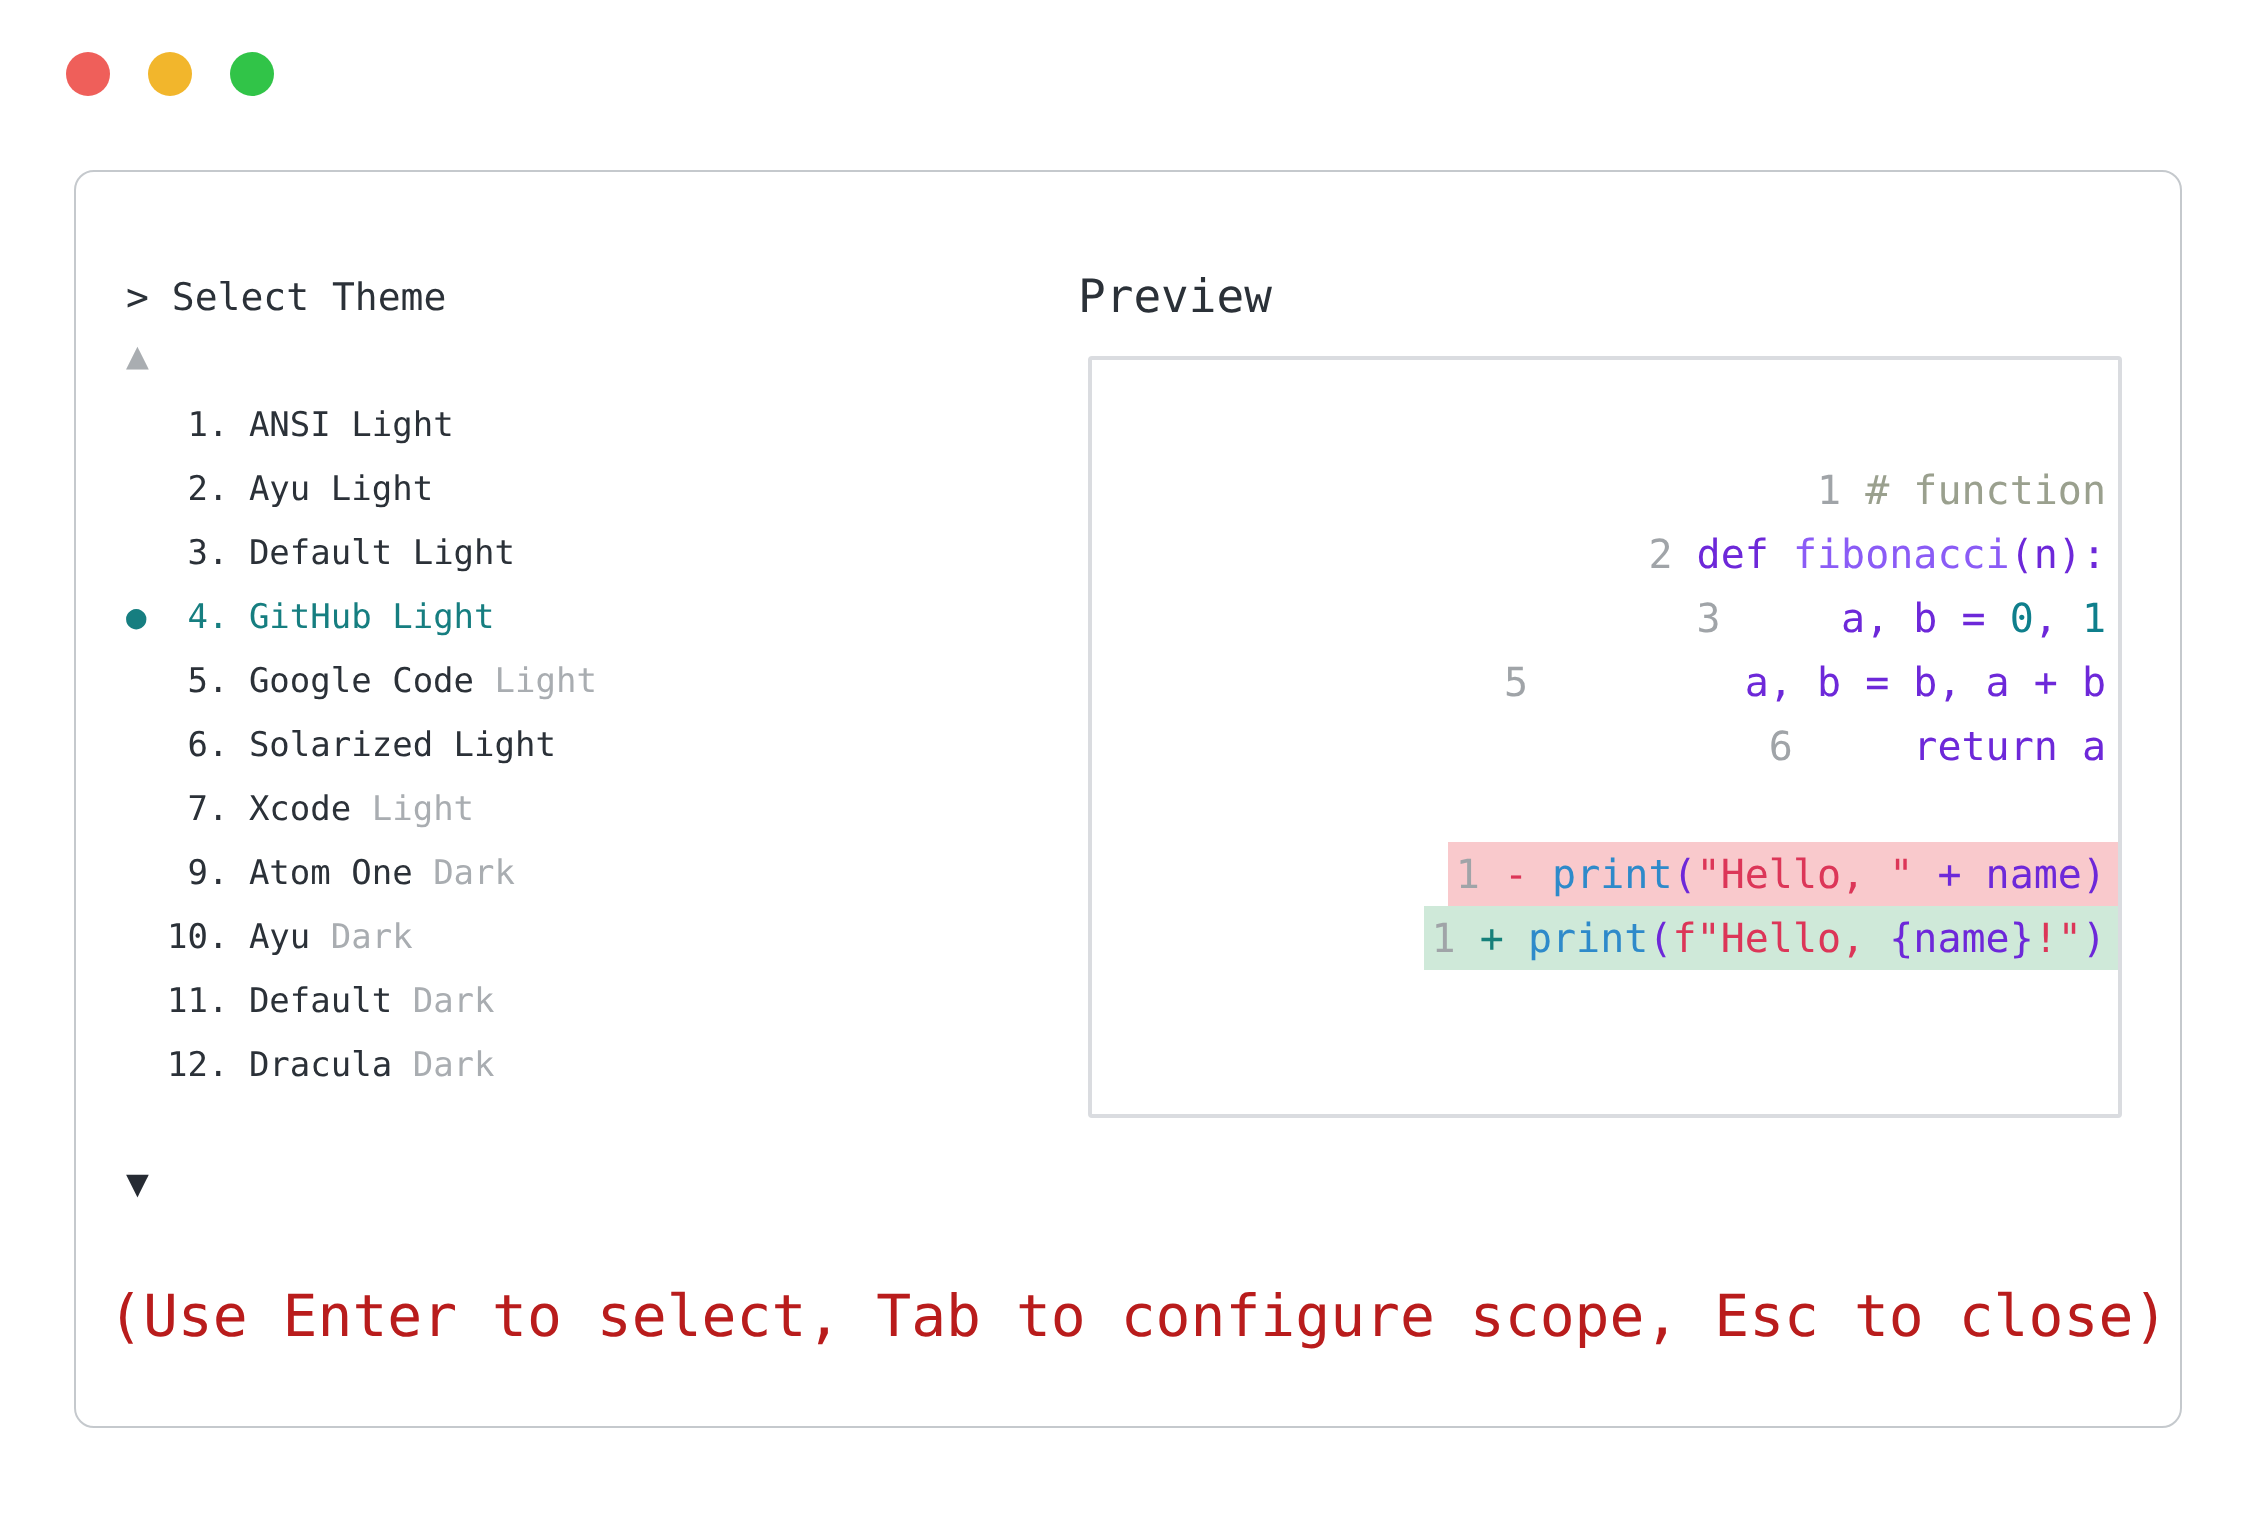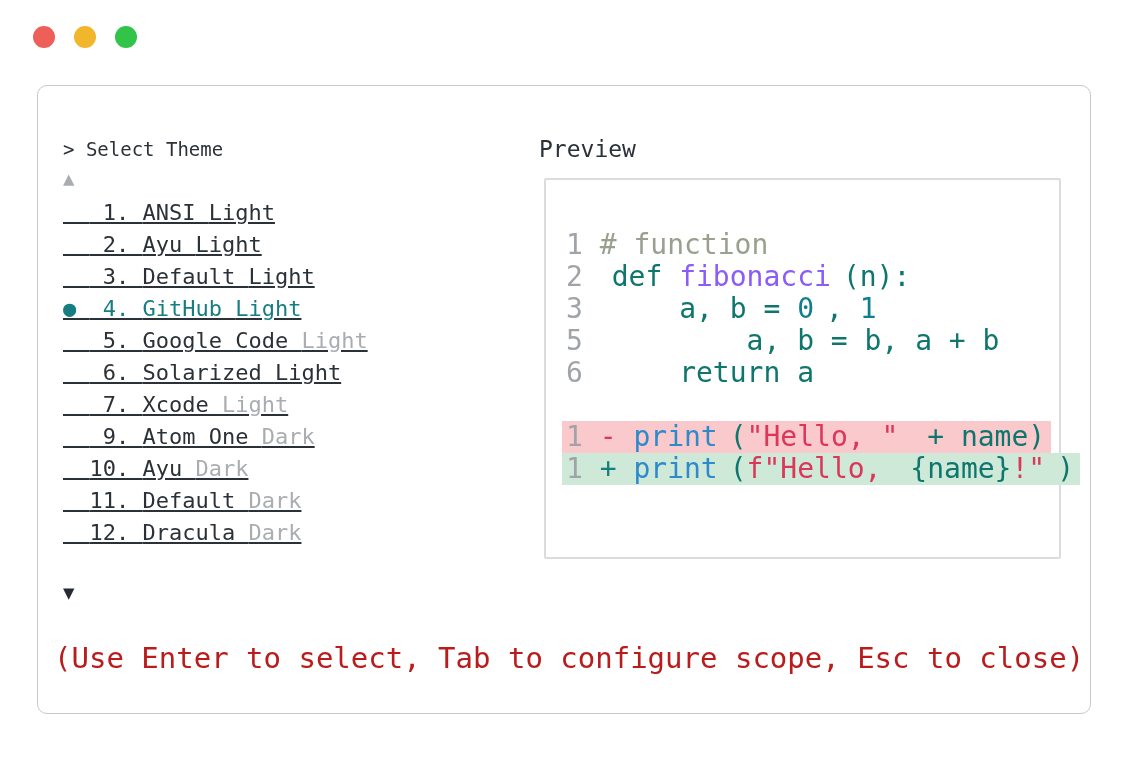--- a/index.html
+++ b/index.html
@@ -13,36 +13,36 @@
   .dot.yellow{background:#f2b62c;}
   .dot.green{background:#31c448;}
   
   .panel{position:absolute;left:37px;top:85px;width:1054px;height:629px;
          border:1.5px solid #c5c9cd;border-radius:10px;background:#ffffff;}
   .prompt{position:absolute;left:25px;top:47px;font-size:19px;line-height:32px;white-space:pre;}
   .preview-title{position:absolute;left:501px;top:47px;font-size:23px;line-height:32px;}
   .scroll-up{position:absolute;left:25px;top:78px;font-size:19px;line-height:28px;color:#a9adb1;}
   .scroll-down{position:absolute;left:25px;top:490px;font-size:19px;line-height:32px;color:#262b33;}
   
-  .tlist{position:absolute;left:25px;top:111px;font-size:22px;text-decoration:underline;}
+  .tlist{position:absolute;left:25px;top:111px;font-size:17px;}
   .trow{height:32px;line-height:32px;white-space:pre;}
   .trow span{white-space:pre;}
   .t-dark{color:#2b3138;}
   .t-accent{color:#167e80;}
   .t-muted{color:#a9adb1;}
   
   .preview-box{position:absolute;left:506px;top:92px;width:517px;height:381px;
                border:2px solid #dadce0;border-radius:2px;background:#ffffff;}
-  .code{position:absolute;left:0;top:0;right:0;padding:49px 0 0 16px;font-size:28px;}
+  .code{position:absolute;left:0;top:0;right:0;padding:49px 0 0 16px;font-size:20px;text-align:right;}
   .cline{height:32px;line-height:32px;white-space:pre;}
   .inner{display:inline-block;position:relative;left:0;padding:0 6px 0 4px;white-space:pre;}
   .cline.removed .inner{background:#f9c9cc;}
   .cline.added .inner{background:#cfe9d9;}
   .tok-ln{color:#a0a4a8;}
-  .tok-text{color:#0f766e;margin-left:12px;}
+  .tok-text{color:#6d28d9;}
   .tok-comment{color:#9aa08e;}
   .tok-funcdef{color:#8b5cf6;}
   .tok-number{color:#0f7f8c;}
   .tok-builtin{color:#2e8aca;}
   .tok-string{color:#dc3658;}
   .tok-diffminus{color:#dc3658;}
   .tok-diffplus{color:#15807a;}
   
   .hint{position:absolute;left:16px;top:556px;font-size:29px;line-height:32px;color:#b91c1c;white-space:pre;}
 </style>

